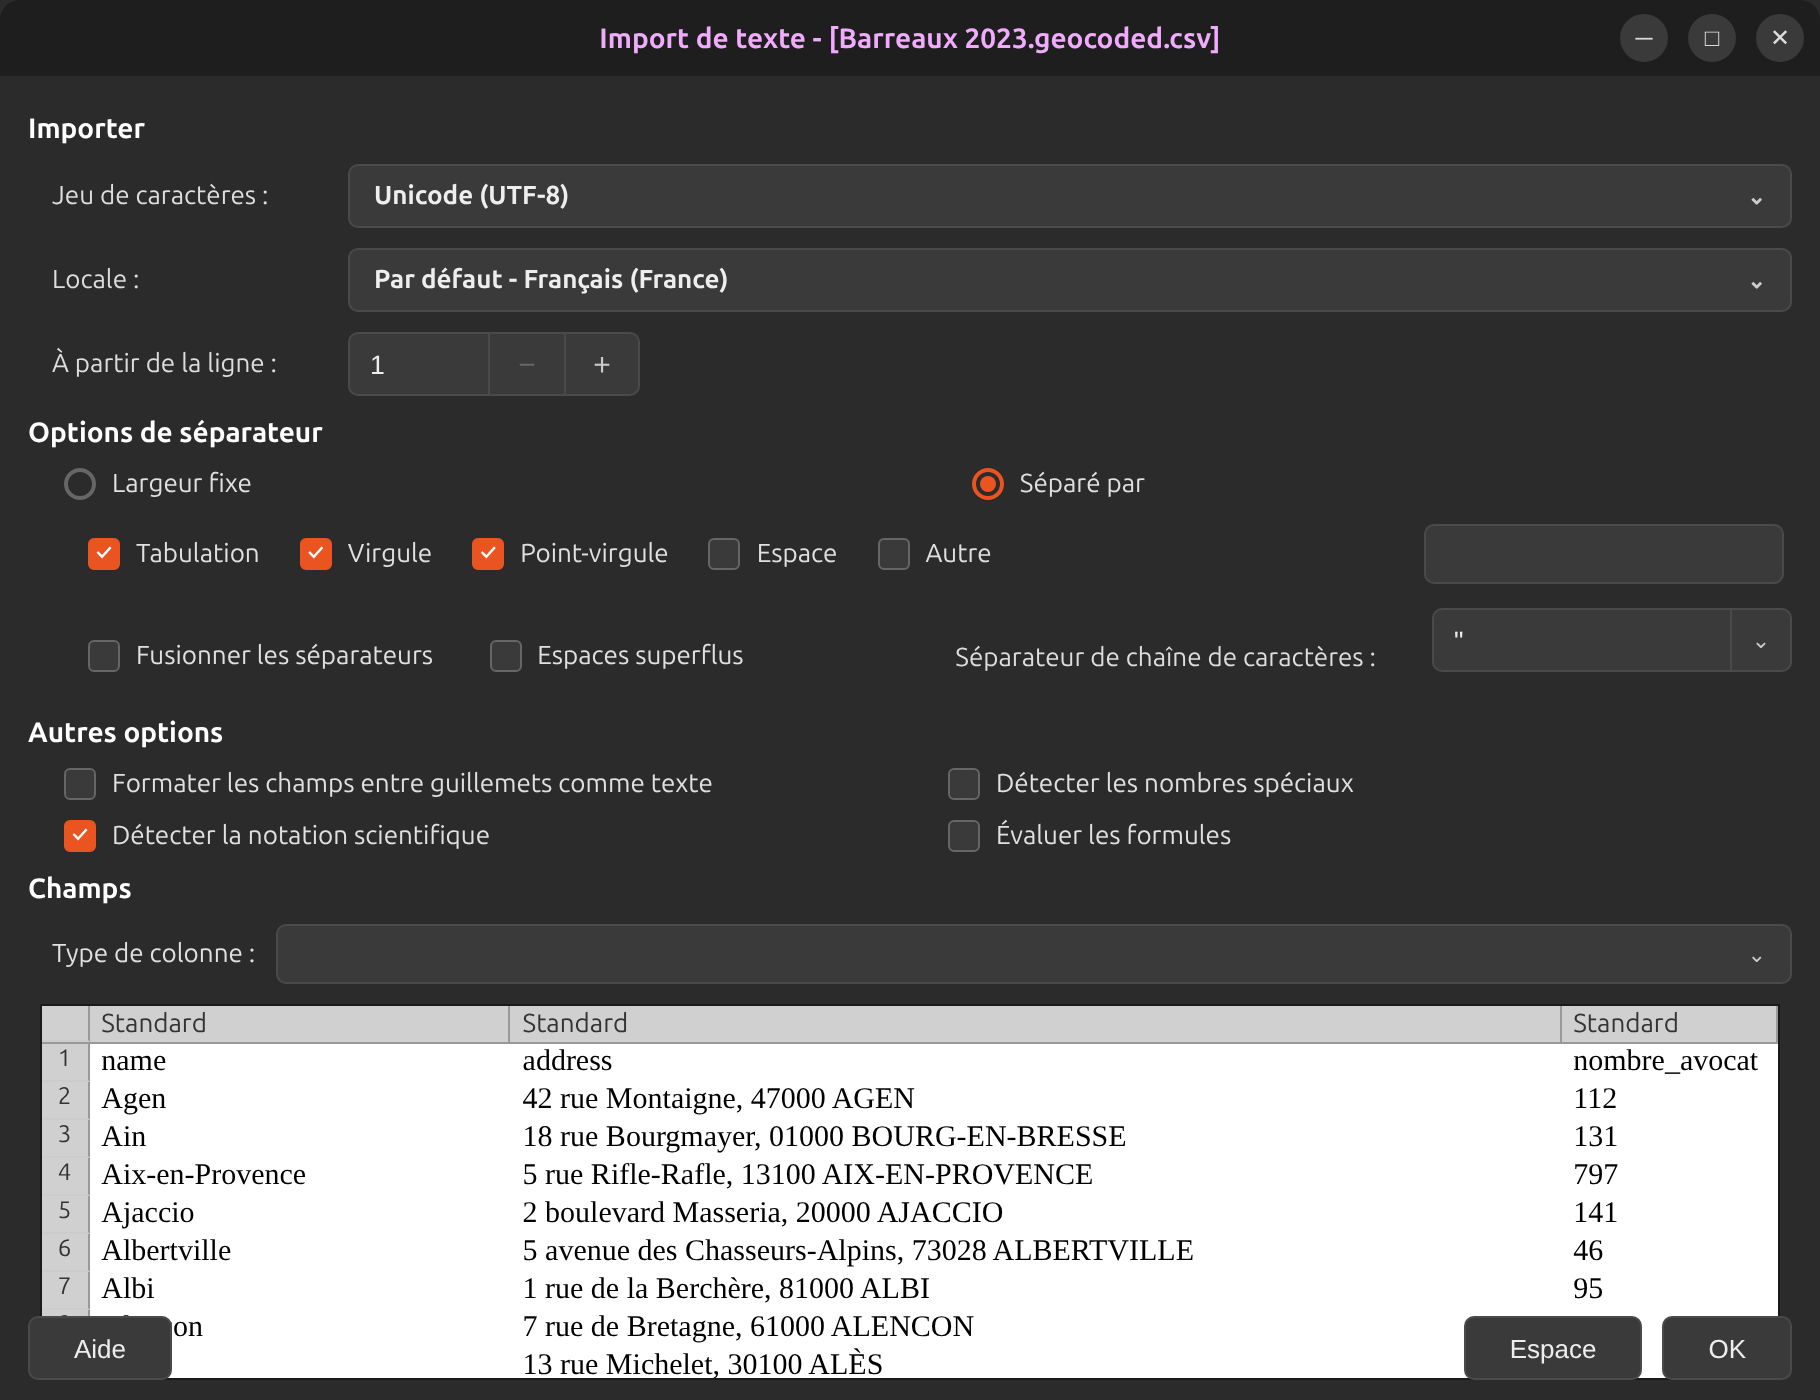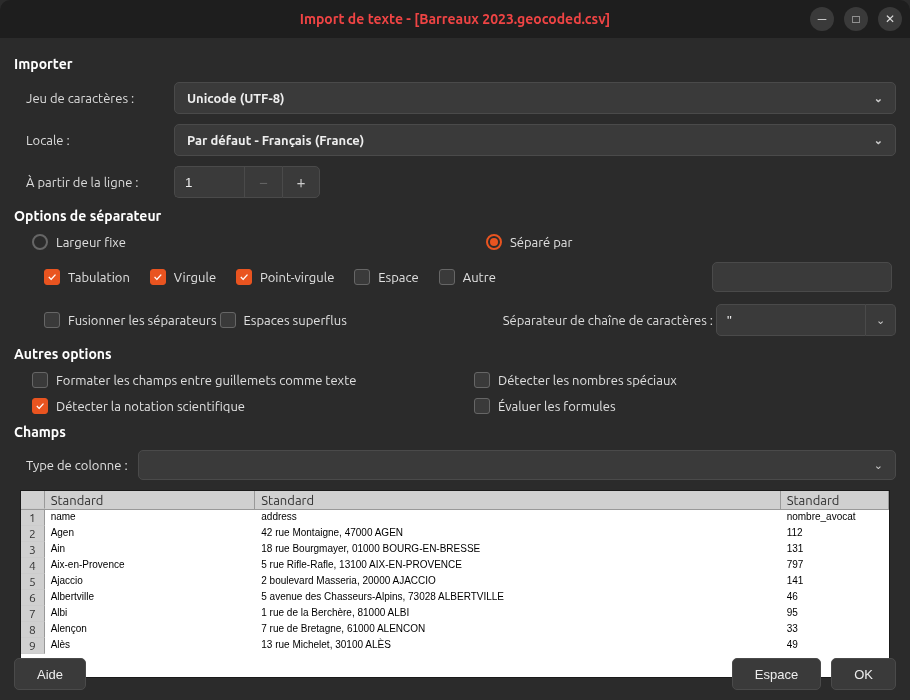--- a/index.html
+++ b/index.html
@@ -14,21 +14,21 @@
 }
 .titlebar {
   background: #1e1e1e;
   height: 38px;
   display: flex;
   align-items: center;
   justify-content: center;
   position: relative;
   border-radius: 10px 10px 0 0;
 }
-.titlebar-title { font-weight: 600; font-size: 14px; color: #ef4444; }
+.titlebar-title { font-weight: 600; font-size: 14px; color: #f0abfc; }
 .titlebar-buttons { position: absolute; right: 8px; display: flex; gap: 10px; }
 .titlebar-btn {
   width: 24px; height: 24px; border-radius: 50%;
   background: #3a3a3a; display: flex; align-items: center; justify-content: center;
   cursor: pointer; color: #ddd; font-size: 12px;
 }
 .titlebar-btn.close { background: #3a3a3a; }
 .content { padding: 10px 14px 0 14px; }
 .section-label { font-weight: 600; font-size: 14px; color: #fff; margin: 8px 0 10px 0; }
 .row { display: flex; align-items: center; margin-bottom: 10px; gap: 10px; }
@@ -69,21 +69,21 @@
   width: 16px; height: 16px; border-radius: 3px; border: 1px solid #666;
   background: #3a3a3a; display: flex; align-items: center; justify-content: center;
   flex-shrink: 0;
 }
 .checkbox.checked { background: #e95420; border-color: #e95420; }
 .checkbox.checked::after { content: "✓"; color: #fff; font-size: 11px; font-weight: bold; }
 .other-input {
   background: #3a3a3a; border: 1px solid #4a4a4a; border-radius: 5px;
   height: 30px; width: 180px; margin-left: auto; margin-right: 4px;
 }
-.sep-row2 { display: flex; align-items: center; padding-left: 30px; gap: 3px; margin-bottom: 10px; }
+.sep-row2 { display: flex; align-items: flex-end; padding-left: 30px; gap: 28px; margin-bottom: 22px; }
 .sep-label { margin-left: auto; color: #ddd; }
 .sep-combo { display: flex; }
 .sep-combo-input {
   background: #3a3a3a; border: 1px solid #4a4a4a; color: #eee;
   height: 32px; width: 150px; padding: 0 10px; border-radius: 5px 0 0 5px;
 }
 .sep-combo-btn {
   width: 30px; height: 32px; background: #3a3a3a; border: 1px solid #4a4a4a;
   border-left: none; border-radius: 0 5px 5px 0; display: flex;
   align-items: center; justify-content: center; cursor: pointer;
@@ -97,21 +97,21 @@
 }
 .preview { border: 1px solid #1a1a1a; margin: 0 6px; background: #fff; color: #000; height: 188px; overflow: hidden; }
 .preview-header { display: flex; background: #d0d0d0; border-bottom: 1px solid #999; }
 .preview-header-cell { padding: 2px 6px; border-right: 1px solid #999; font-size: 13px; color: #333; }
 .preview-row { display: flex; background: #fff; }
 .preview-rownum {
   width: 24px; text-align: center; background: #d0d0d0; border-right: 1px solid #999;
   border-bottom: 1px solid #ccc; font-size: 12px; color: #333; padding: 1px 0;
 }
 .preview-cell {
-  padding: 1px 6px; font-family: Liberation Sans, sans-serif; font-size: 10px;
+  padding: 1px 6px; font-family: Liberation Serif, serif; font-size: 15px;
   white-space: nowrap; overflow: hidden; color: #000;
 }
 .c1 { width: 214px; }
 .c2 { width: 534px; }
 .c3 { width: 110px; }
 .footer {
   position: absolute; bottom: 0; left: 0; right: 0;
   padding: 10px 14px; display: flex; align-items: center; gap: 10px;
 }
 .btn {

